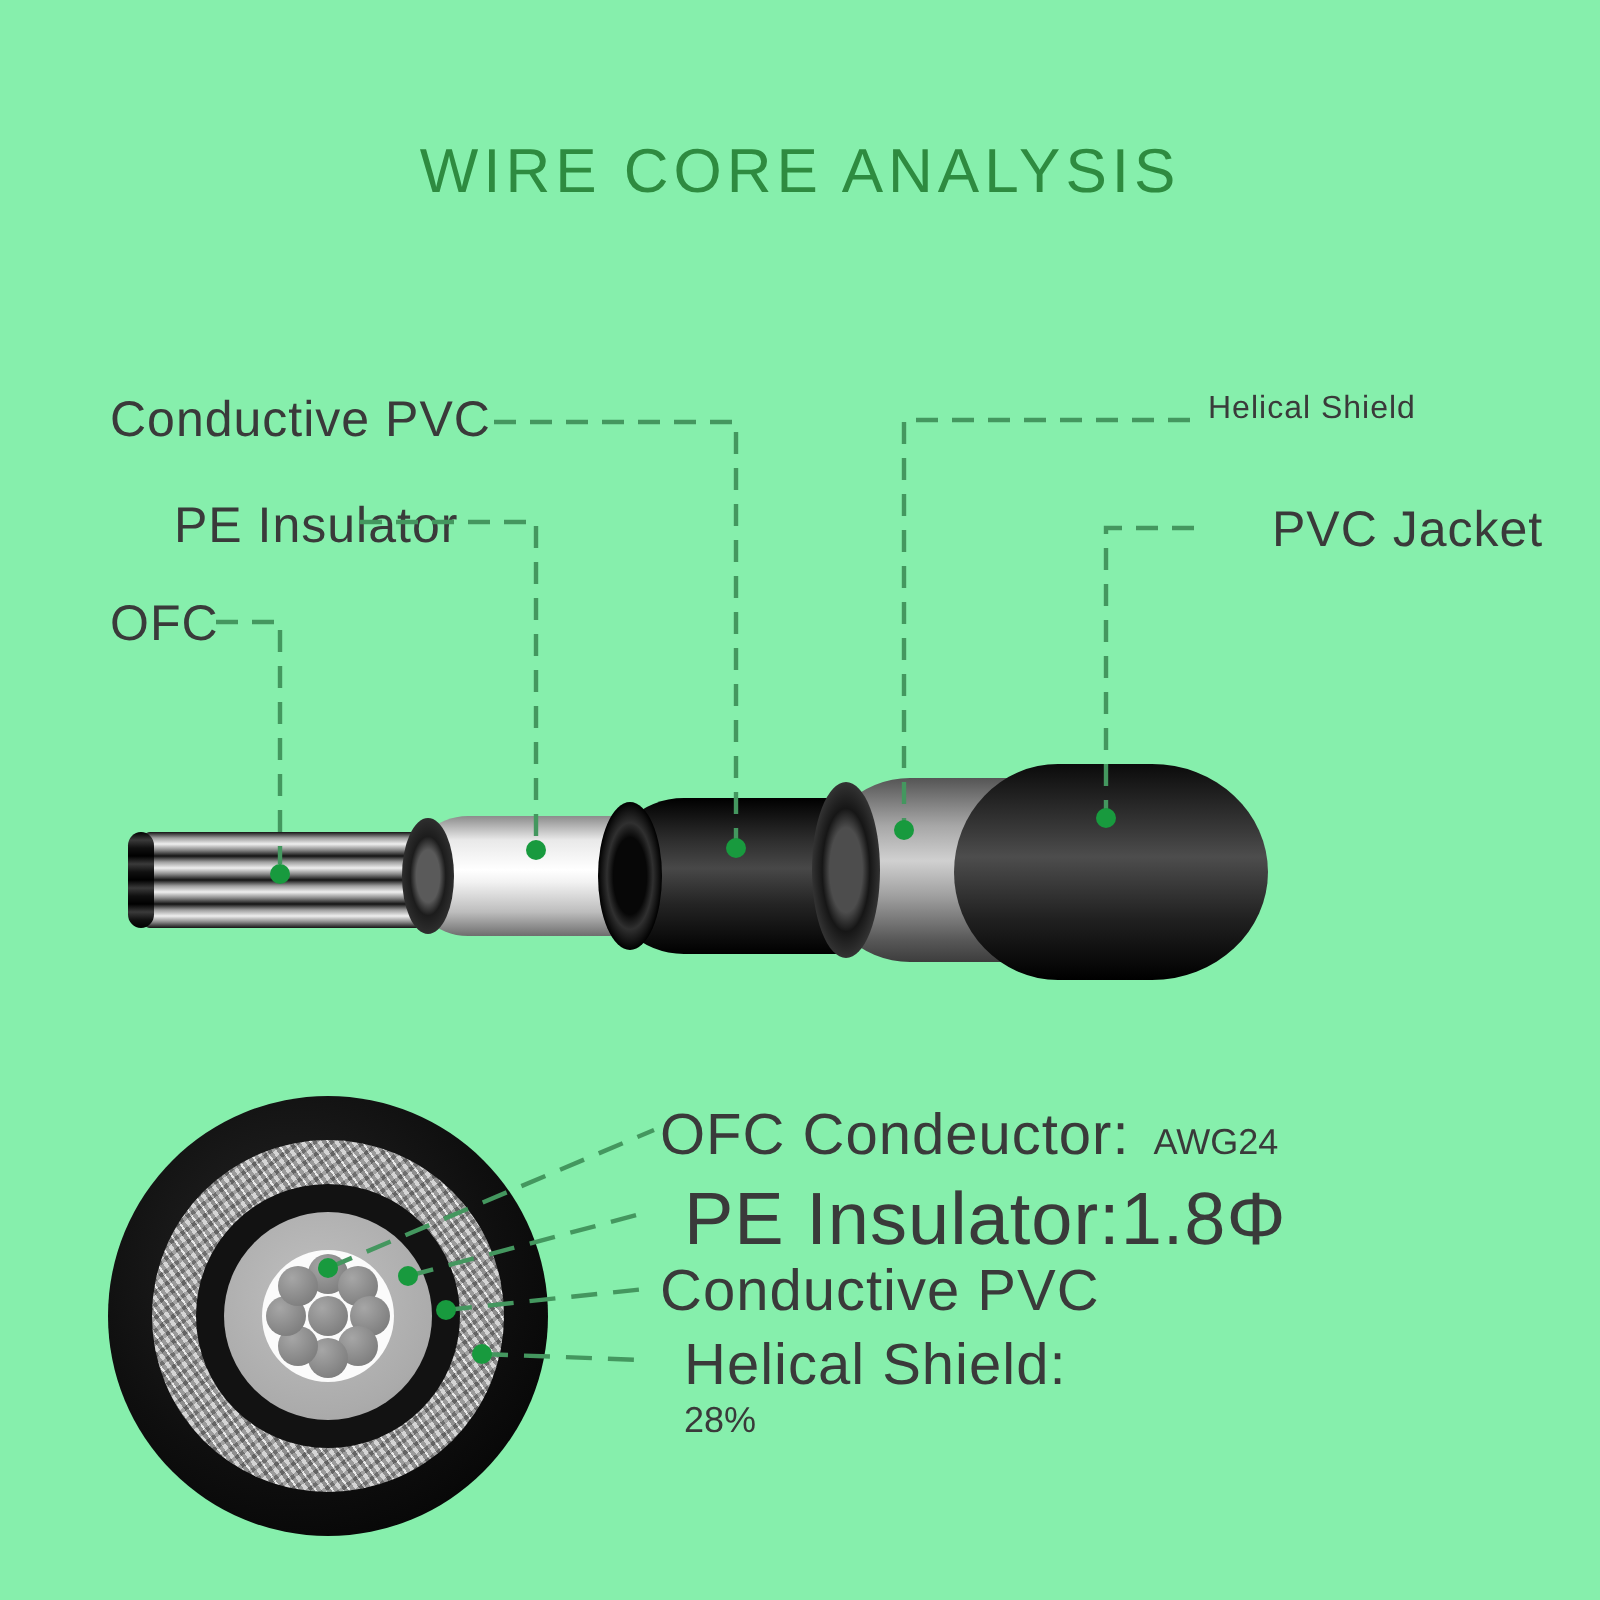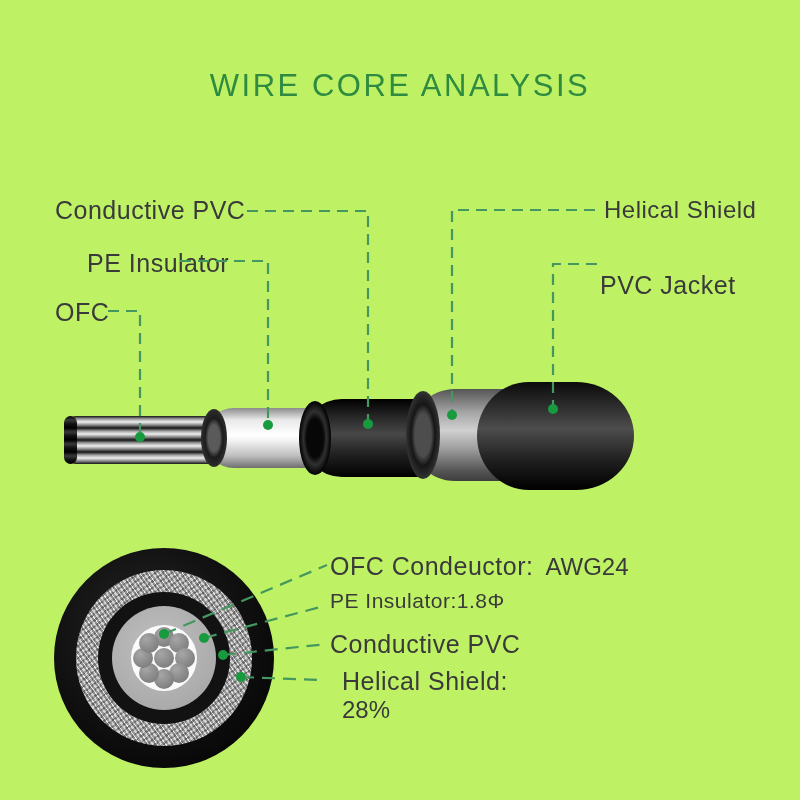--- a/index.html
+++ b/index.html
@@ -1,31 +1,31 @@
 <!DOCTYPE html>
 <html><head>
 <meta charset="utf-8">
 <style>
   html,body{margin:0;padding:0;background:#fff;}
   .canvas{
-    position:relative;width:800px;height:800px;background:#bef264;
+    position:relative;width:800px;height:800px;background:#86efac;
     font-family:"Liberation Sans", sans-serif;color:#3a3a3a;overflow:hidden;
   }
   
   .title{
     position:absolute;top:68px;left:0;width:100%;text-align:center;
     font-size:31px;letter-spacing:2.5px;color:#2e8b40;font-weight:400;
   }
   
   .lbl{position:absolute;font-size:25px;letter-spacing:.5px;white-space:nowrap;}
   .lbl-conductive-pvc{left:55px;top:196px;}
   .lbl-pe-insulator{left:55px;top:249px;margin-left:32px;}
   .lbl-ofc{left:55px;top:298px;}
-  .lbl-helical-shield{left:604px;top:196px;font-size:24px;}
-  .lbl-pvc-jacket{left:600px;top:251px;margin-top:20px;}
+  .lbl-helical-shield{left:604px;top:196px;font-size:16px;}
+  .lbl-pvc-jacket{left:636px;top:251px;}
   
   .cable{position:absolute;left:0;top:0;width:800px;height:800px;}
   .layer{position:absolute;}
   .strands{
     left:66px;top:416px;width:154px;height:48px;z-index:1;
     background:repeating-linear-gradient(to bottom,
       #141414 0px,#9e9e9e 3px,#efefef 6px,#8a8a8a 9px,#141414 12px);
     border-radius:9px 2px 2px 9px / 24px 2px 2px 24px;
   }
   .strands::before{
@@ -89,25 +89,25 @@
   }
   .cs-black{inset:44px;background:#121212;}
   .cs-silver{inset:58px;background:radial-gradient(circle at 45% 40%,#c0c0c0,#ababab 70%,#9d9d9d 100%);}
   .cs-white{inset:77px;background:#fbfbfb;}
   .cs-dot{
     position:absolute;width:20px;height:20px;border-radius:50%;
     background:radial-gradient(circle at 35% 30%,#a6a6a6,#828282 70%,#747474 100%);
   }
   
   .spec{position:absolute;left:330px;display:flex;align-items:baseline;white-space:nowrap;}
-  .spec .l{font-size:25px;letter-spacing:.5px;}
-  .spec .v{font-size:24px;margin-left:12px;letter-spacing:0;}
+  .spec .l{font-size:29px;letter-spacing:.5px;}
+  .spec .v{font-size:18px;margin-left:12px;letter-spacing:0;}
   .spec-0{top:552px;}
   .spec-1{top:589px;}
-  .spec-1 .l{font-size:21px;}
+  .spec-1 .l{font-size:37px;margin-left:12px;}
   .spec-2{top:630px;}
   .spec-3{top:667px;flex-direction:column;}
   
   .overlay{position:absolute;left:0;top:0;z-index:10;pointer-events:none;}
 </style>
 </head>
 <body>
 
 <div class="canvas">
 

